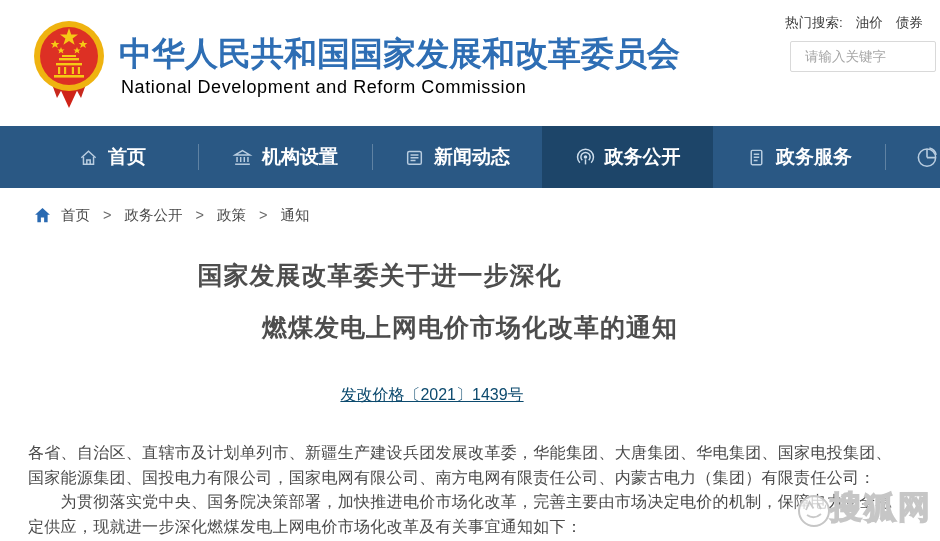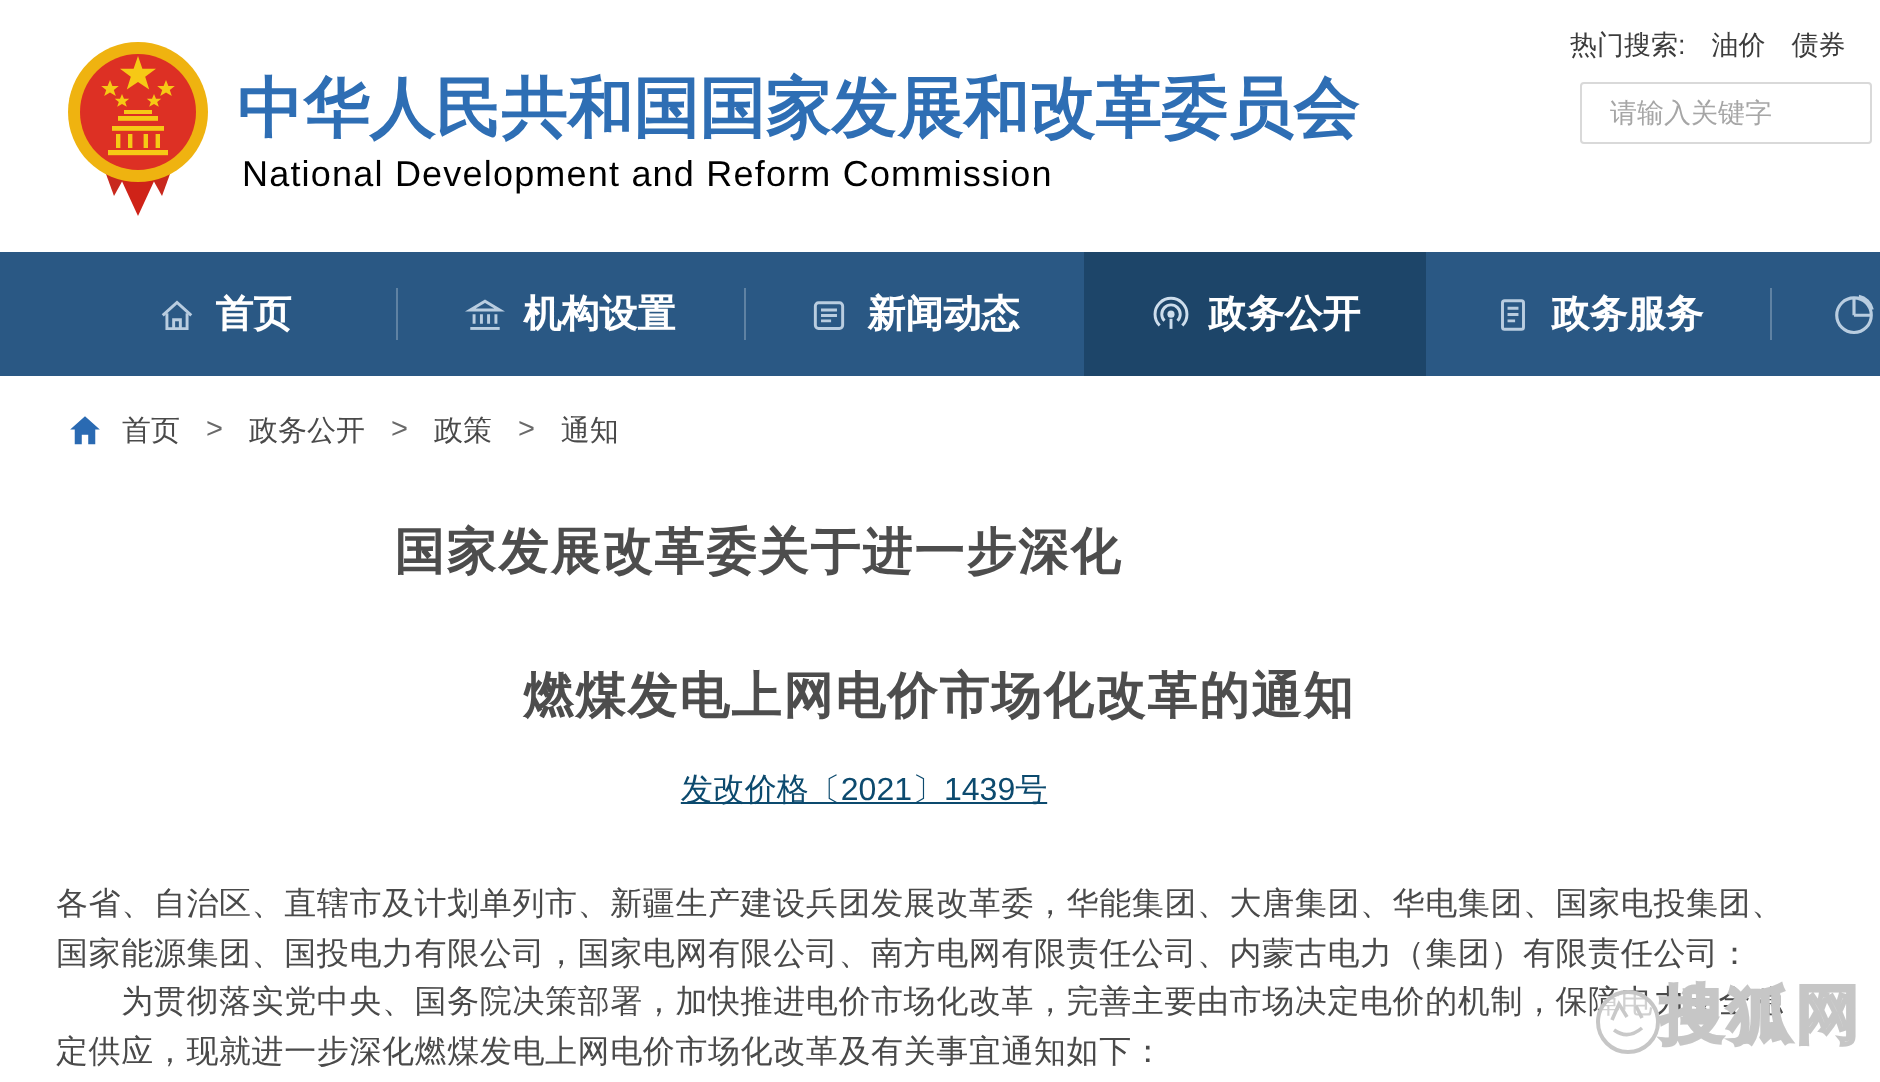--- a/index.html
+++ b/index.html
@@ -37,21 +37,21 @@
   
   .crumbs { position:absolute; left:33px; top:203px; height:24px; display:flex;
     align-items:center; gap:9px; font-size:14.5px; color:#4a4a4a; }
   .crumbs .sep { color:#6a6a6a; margin:0 4px; }
   .crumb { cursor:pointer; }
 
   
   .doc-title1 { position:absolute; left:0; top:259px; width:759px; text-align:center;
     font-size:25px; font-weight:700; color:#4d4d4d; letter-spacing:1px; }
   .doc-title2 { position:absolute; left:0; top:311px; width:940px; text-align:center;
-    font-size:25px; font-weight:700; color:#4d4d4d; letter-spacing:1px;margin-top:20px; }
+    font-size:25px; font-weight:700; color:#4d4d4d; letter-spacing:1px; }
   .doc-num { position:absolute; left:0; top:385px; width:864px; text-align:center;
     font-size:16px; color:#0c4a6e;text-decoration:underline; }
   .doc-body { position:absolute; left:28px; top:441px; width:912px; font-size:16px;
     color:#4a4a4a; letter-spacing:0.3px; }
   .doc-body .bline { height:24.6px; line-height:24.6px; white-space:nowrap; }
 
   
   .wm { position:absolute; left:794px; top:486px; display:flex; align-items:flex-end;
     z-index:5; }
   .wm-text { font-size:32px; font-weight:700; letter-spacing:2px;

